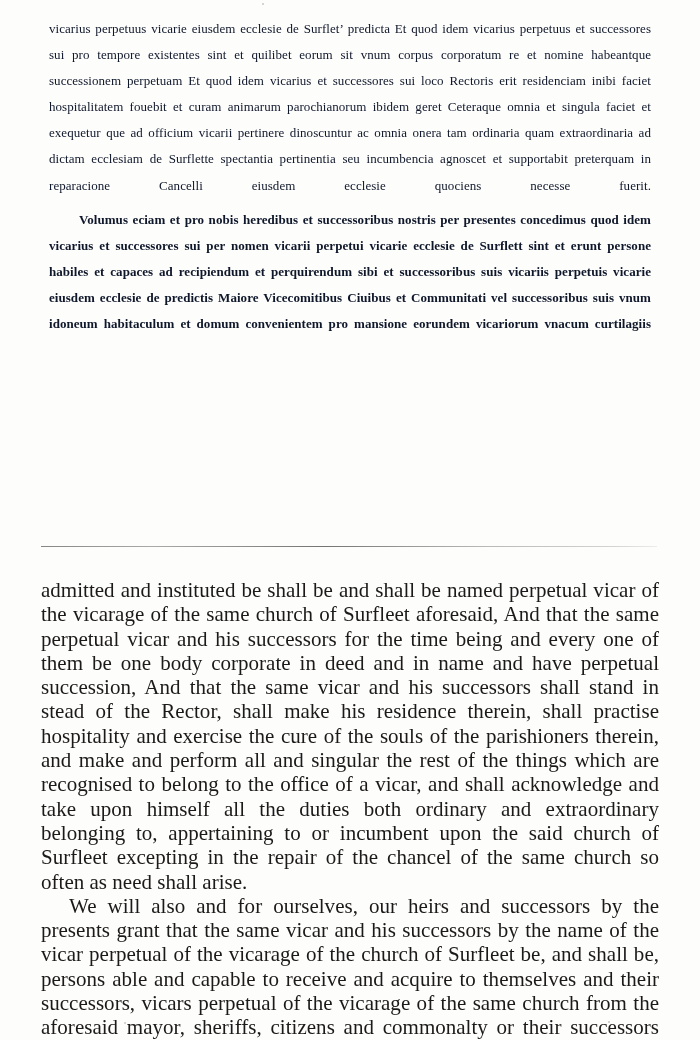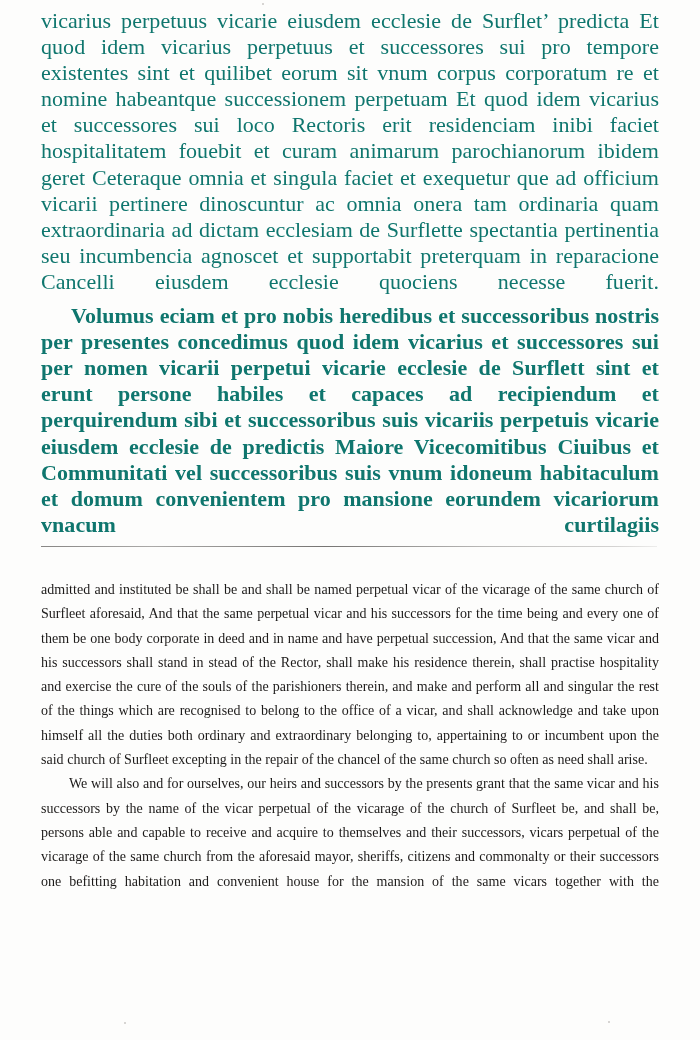--- a/index.html
+++ b/index.html
@@ -24,27 +24,27 @@
   }
 
   
   .latin-block {
     position: absolute;
     left: 41px;
     top: 8px;
     width: 618px;
   }
   .latin-block p {
-    margin: 0;
+    margin: 8px;
     text-align: justify;
     text-align-last: left;
-    font-size: 22px;
+    font-size: 13px;
     line-height: 26.1px;
     letter-spacing: 0.05px;
-    color: #0f766e;
+    color: #0f172a;
     word-spacing: 0.2px;
   }
   .latin-block p.indented {
     text-indent: 30px;
     margin-top: 8px;
     font-weight: bold;
   }
   .latin-block p.last-full {
     text-align-last: justify;
   }
@@ -70,21 +70,21 @@
   .english-block {
     position: absolute;
     left: 41px;
     top: 578px;
     width: 618px;
   }
   .english-block p {
     margin: 0;
     text-align: justify;
     text-align-last: left;
-    font-size: 14px;
+    font-size: 21px;
     line-height: 24.3px;
     letter-spacing: 0.02px;
     color: #1c1a19;
   }
   .english-block p.indented {
     text-indent: 28px;
   }
   .english-block p.last-full {
     text-align-last: justify;
   }

